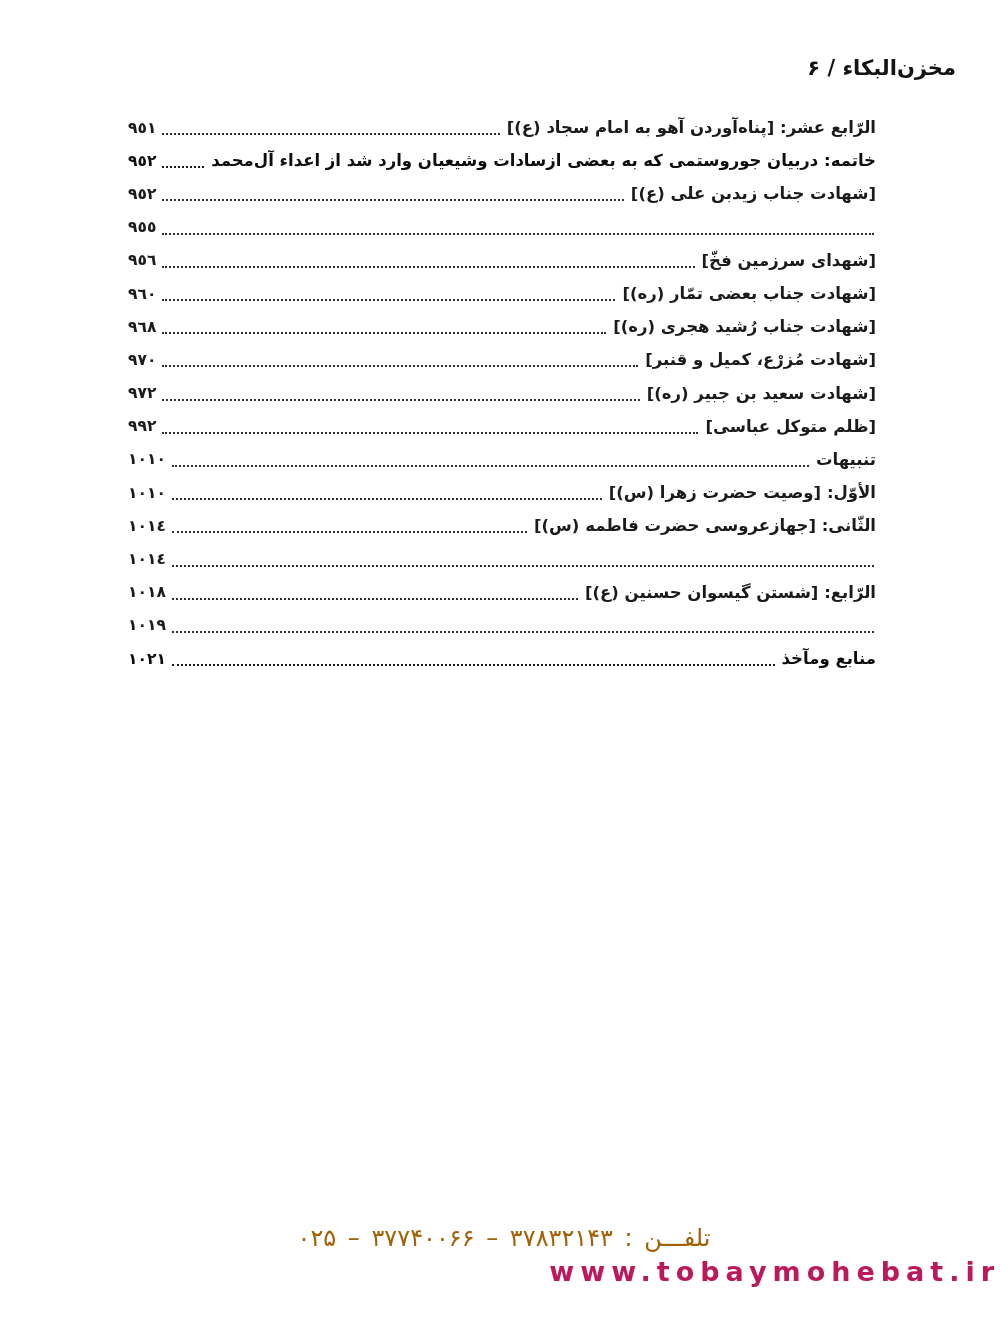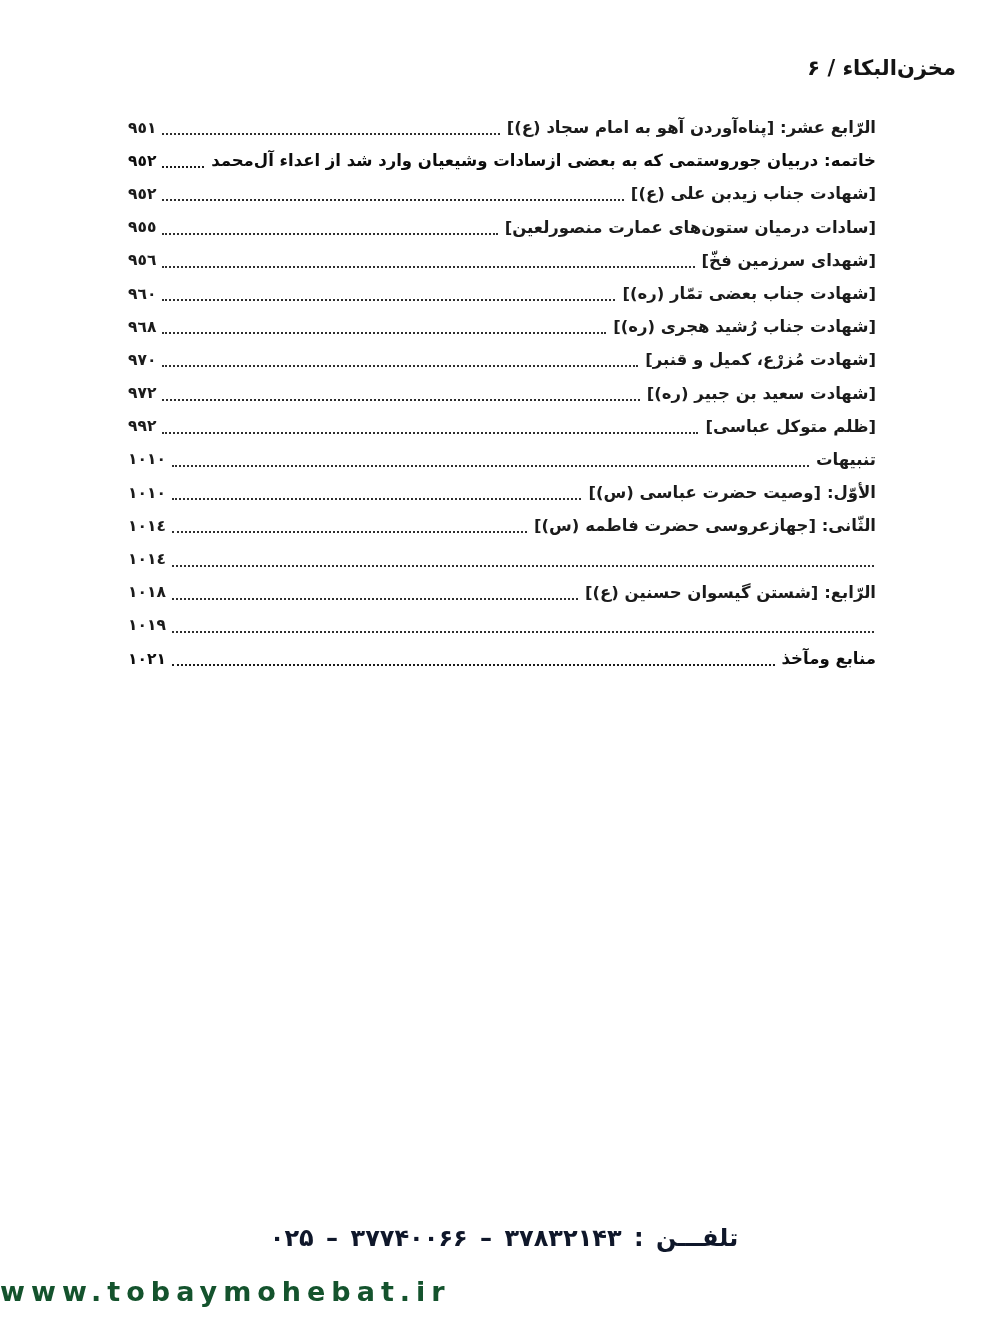--- a/index.html
+++ b/index.html
@@ -67,37 +67,36 @@
     border-bottom: 2.5px dotted #1a1a1a;
   }
   .footer-phone {
     position: absolute;
     top: 1224px;
     left: 0;
     right: 0;
     text-align: center;
     direction: rtl;
     font-size: 24px;
-    font-weight: bold;
-    color: #0f172a;
+    font-weight: normal;
+    color: #a16207;
     word-spacing: 4px;
     padding-left: 8px;
   }
   .footer-site {
     position: absolute;
     top: 1256px;
     left: 0;
     right: 0;
-    text-align: left;
+    text-align: right;
     direction: ltr;
     font-size: 27px;
     font-weight: bold;
     letter-spacing: 6px;
-    color: #14532d;
-    margin-top: 20px;
+    color: #be185d;
   }
 </style>
 </head>
 <body>
 
 <div class="page">
 
   <div class="header">مخزن‌البکاء / ۶</div>
 
   <div class="toc" id="toc">
@@ -113,21 +112,20 @@
     <span class="page-num">٩٥٢</span>
   </div>
 
   <div class="row">
     <span class="title">[شهادت جناب زیدبن علی (ع)]</span>
     <span class="leader"></span>
     <span class="page-num">٩٥٢</span>
   </div>
 
   <div class="row">
-    <span class="title">[سادات درمیان ستون‌های عمارت منصورلعین]</span>
     <span class="leader"></span>
     <span class="page-num">٩٥٥</span>
   </div>
 
   <div class="row">
     <span class="title">[شهدای سرزمین فخّ]</span>
     <span class="leader"></span>
     <span class="page-num">٩٥٦</span>
   </div>
 
@@ -161,21 +159,21 @@
     <span class="page-num">٩٩٢</span>
   </div>
 
   <div class="row">
     <span class="title">تنبیهات</span>
     <span class="leader"></span>
     <span class="page-num">١٠١٠</span>
   </div>
 
   <div class="row">
-    <span class="title">الأوّل: [وصیت حضرت عباسی (س)]</span>
+    <span class="title">الأوّل: [وصیت حضرت زهرا (س)]</span>
     <span class="leader"></span>
     <span class="page-num">١٠١٠</span>
   </div>
 
   <div class="row">
     <span class="title">الثّانی: [جهازعروسی حضرت فاطمه (س)]</span>
     <span class="leader"></span>
     <span class="page-num">١٠١٤</span>
   </div>
 

